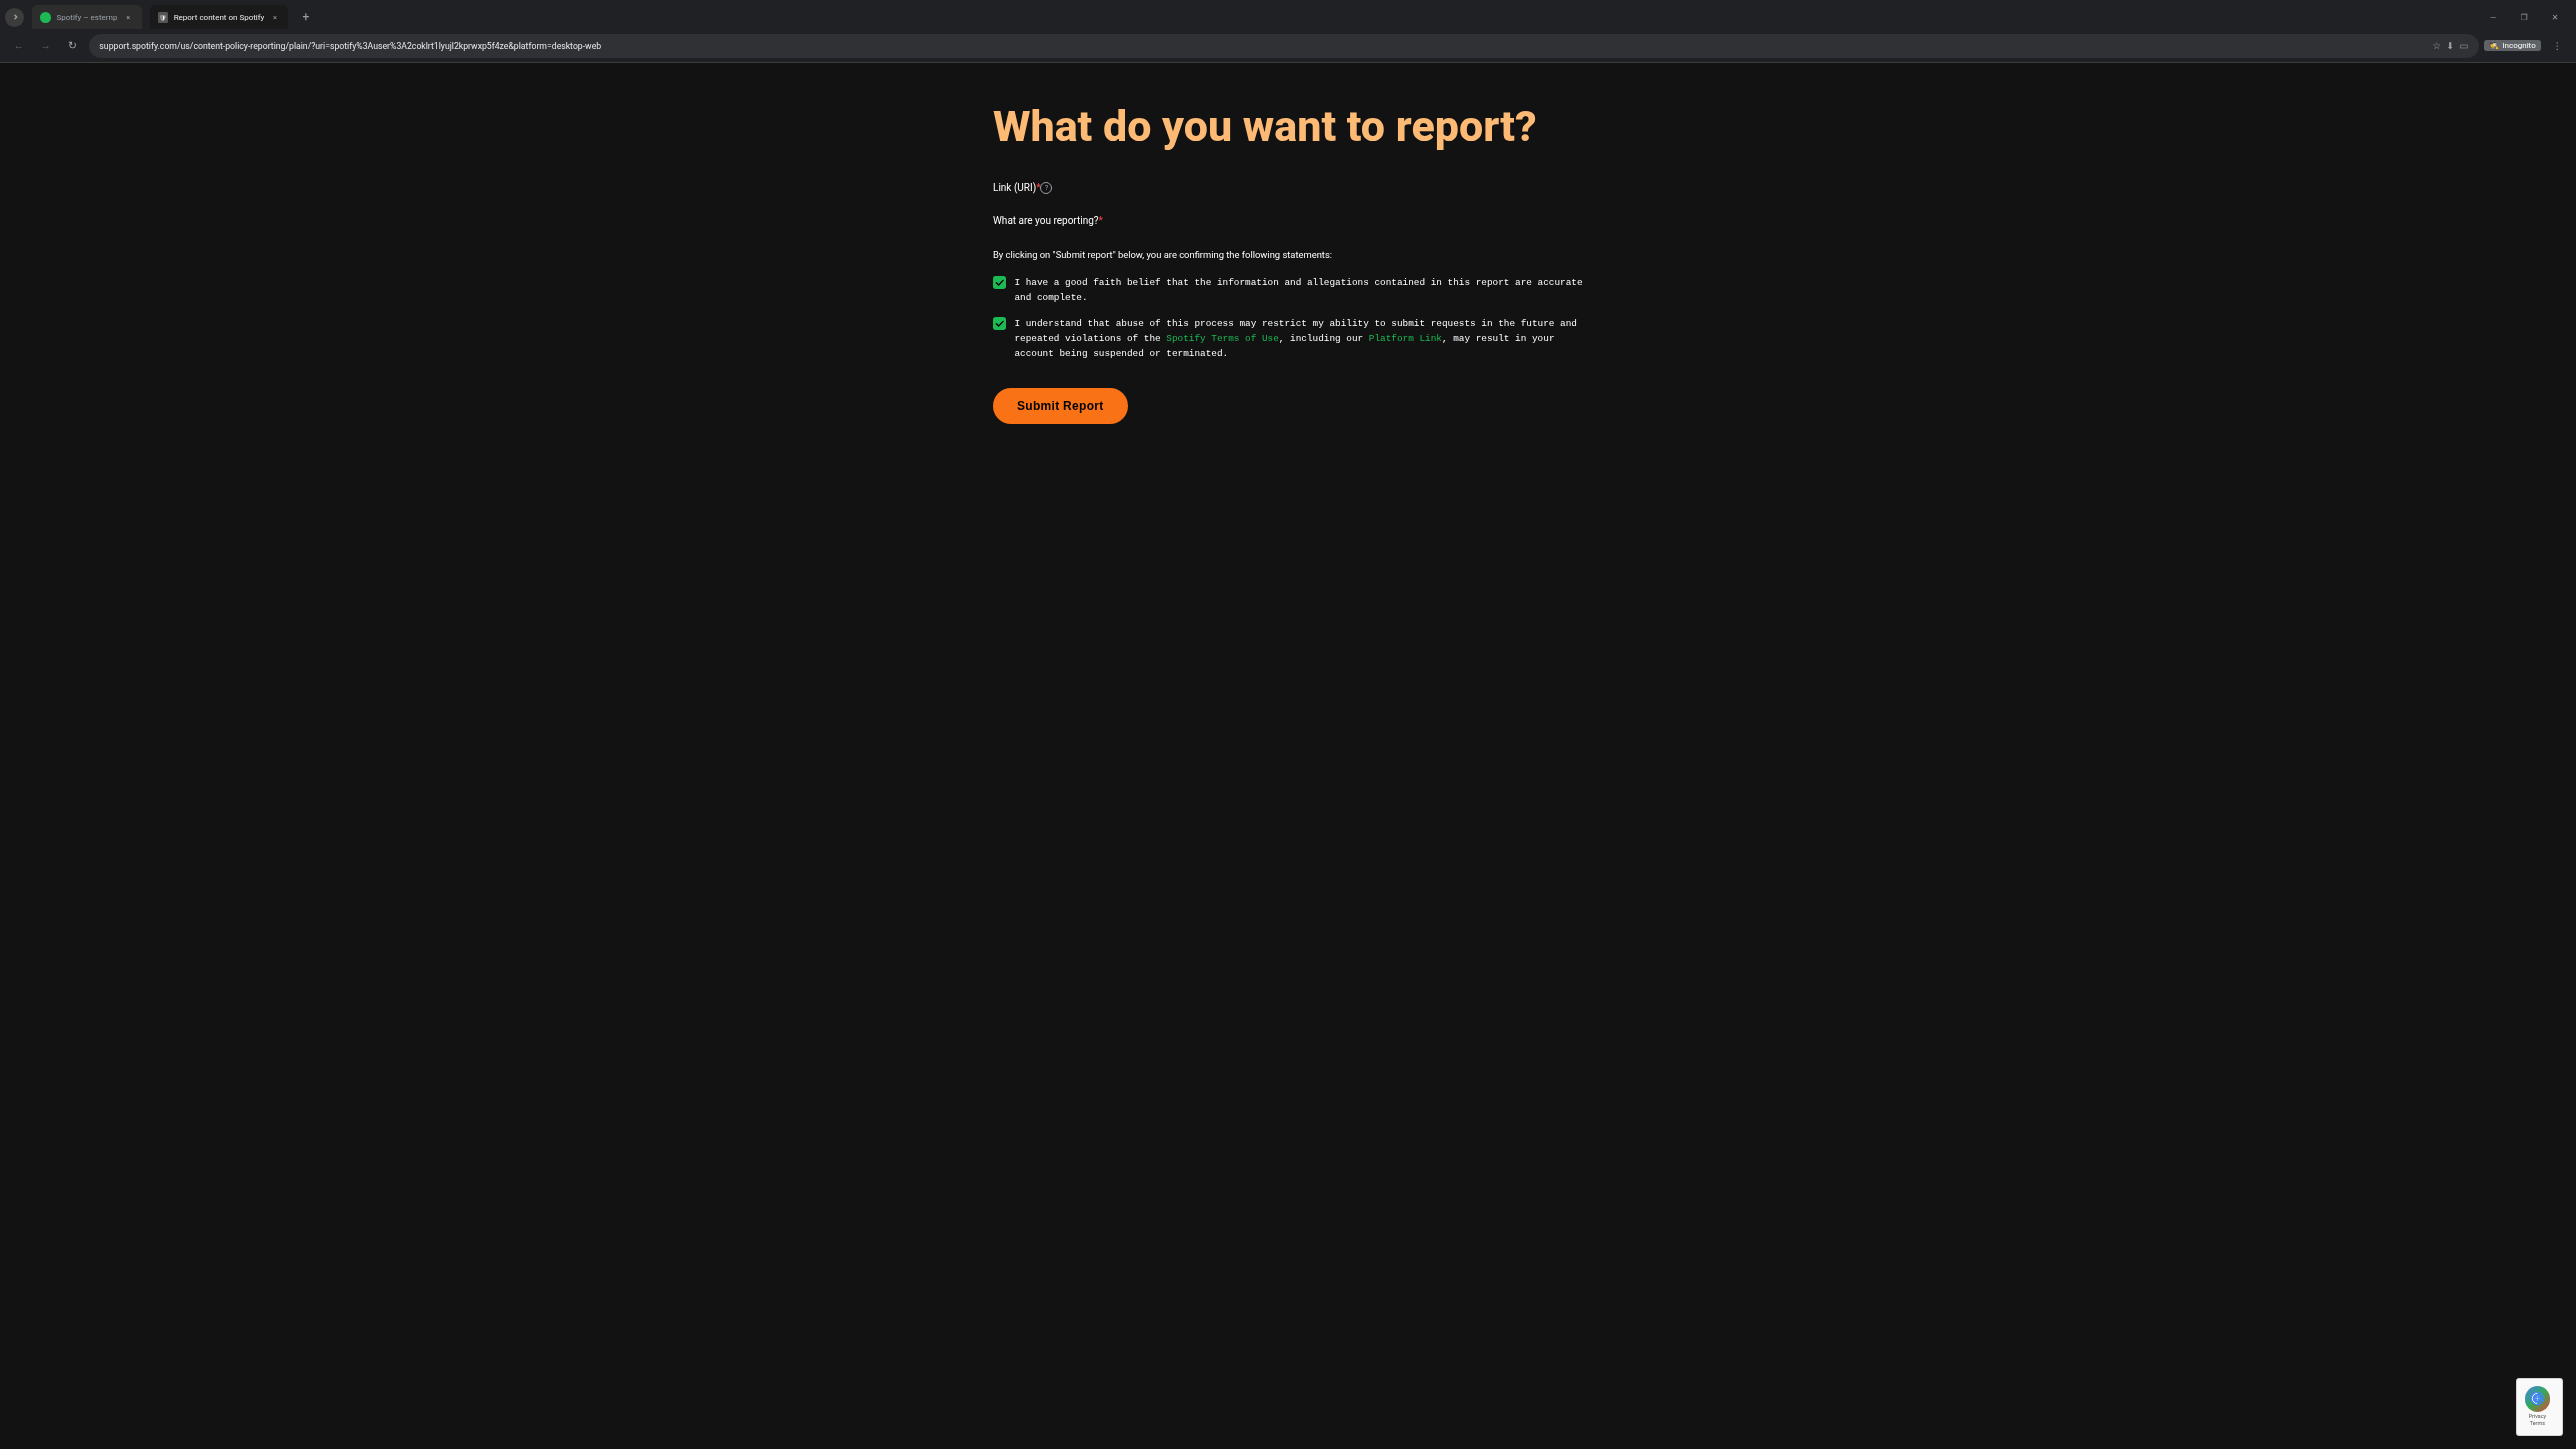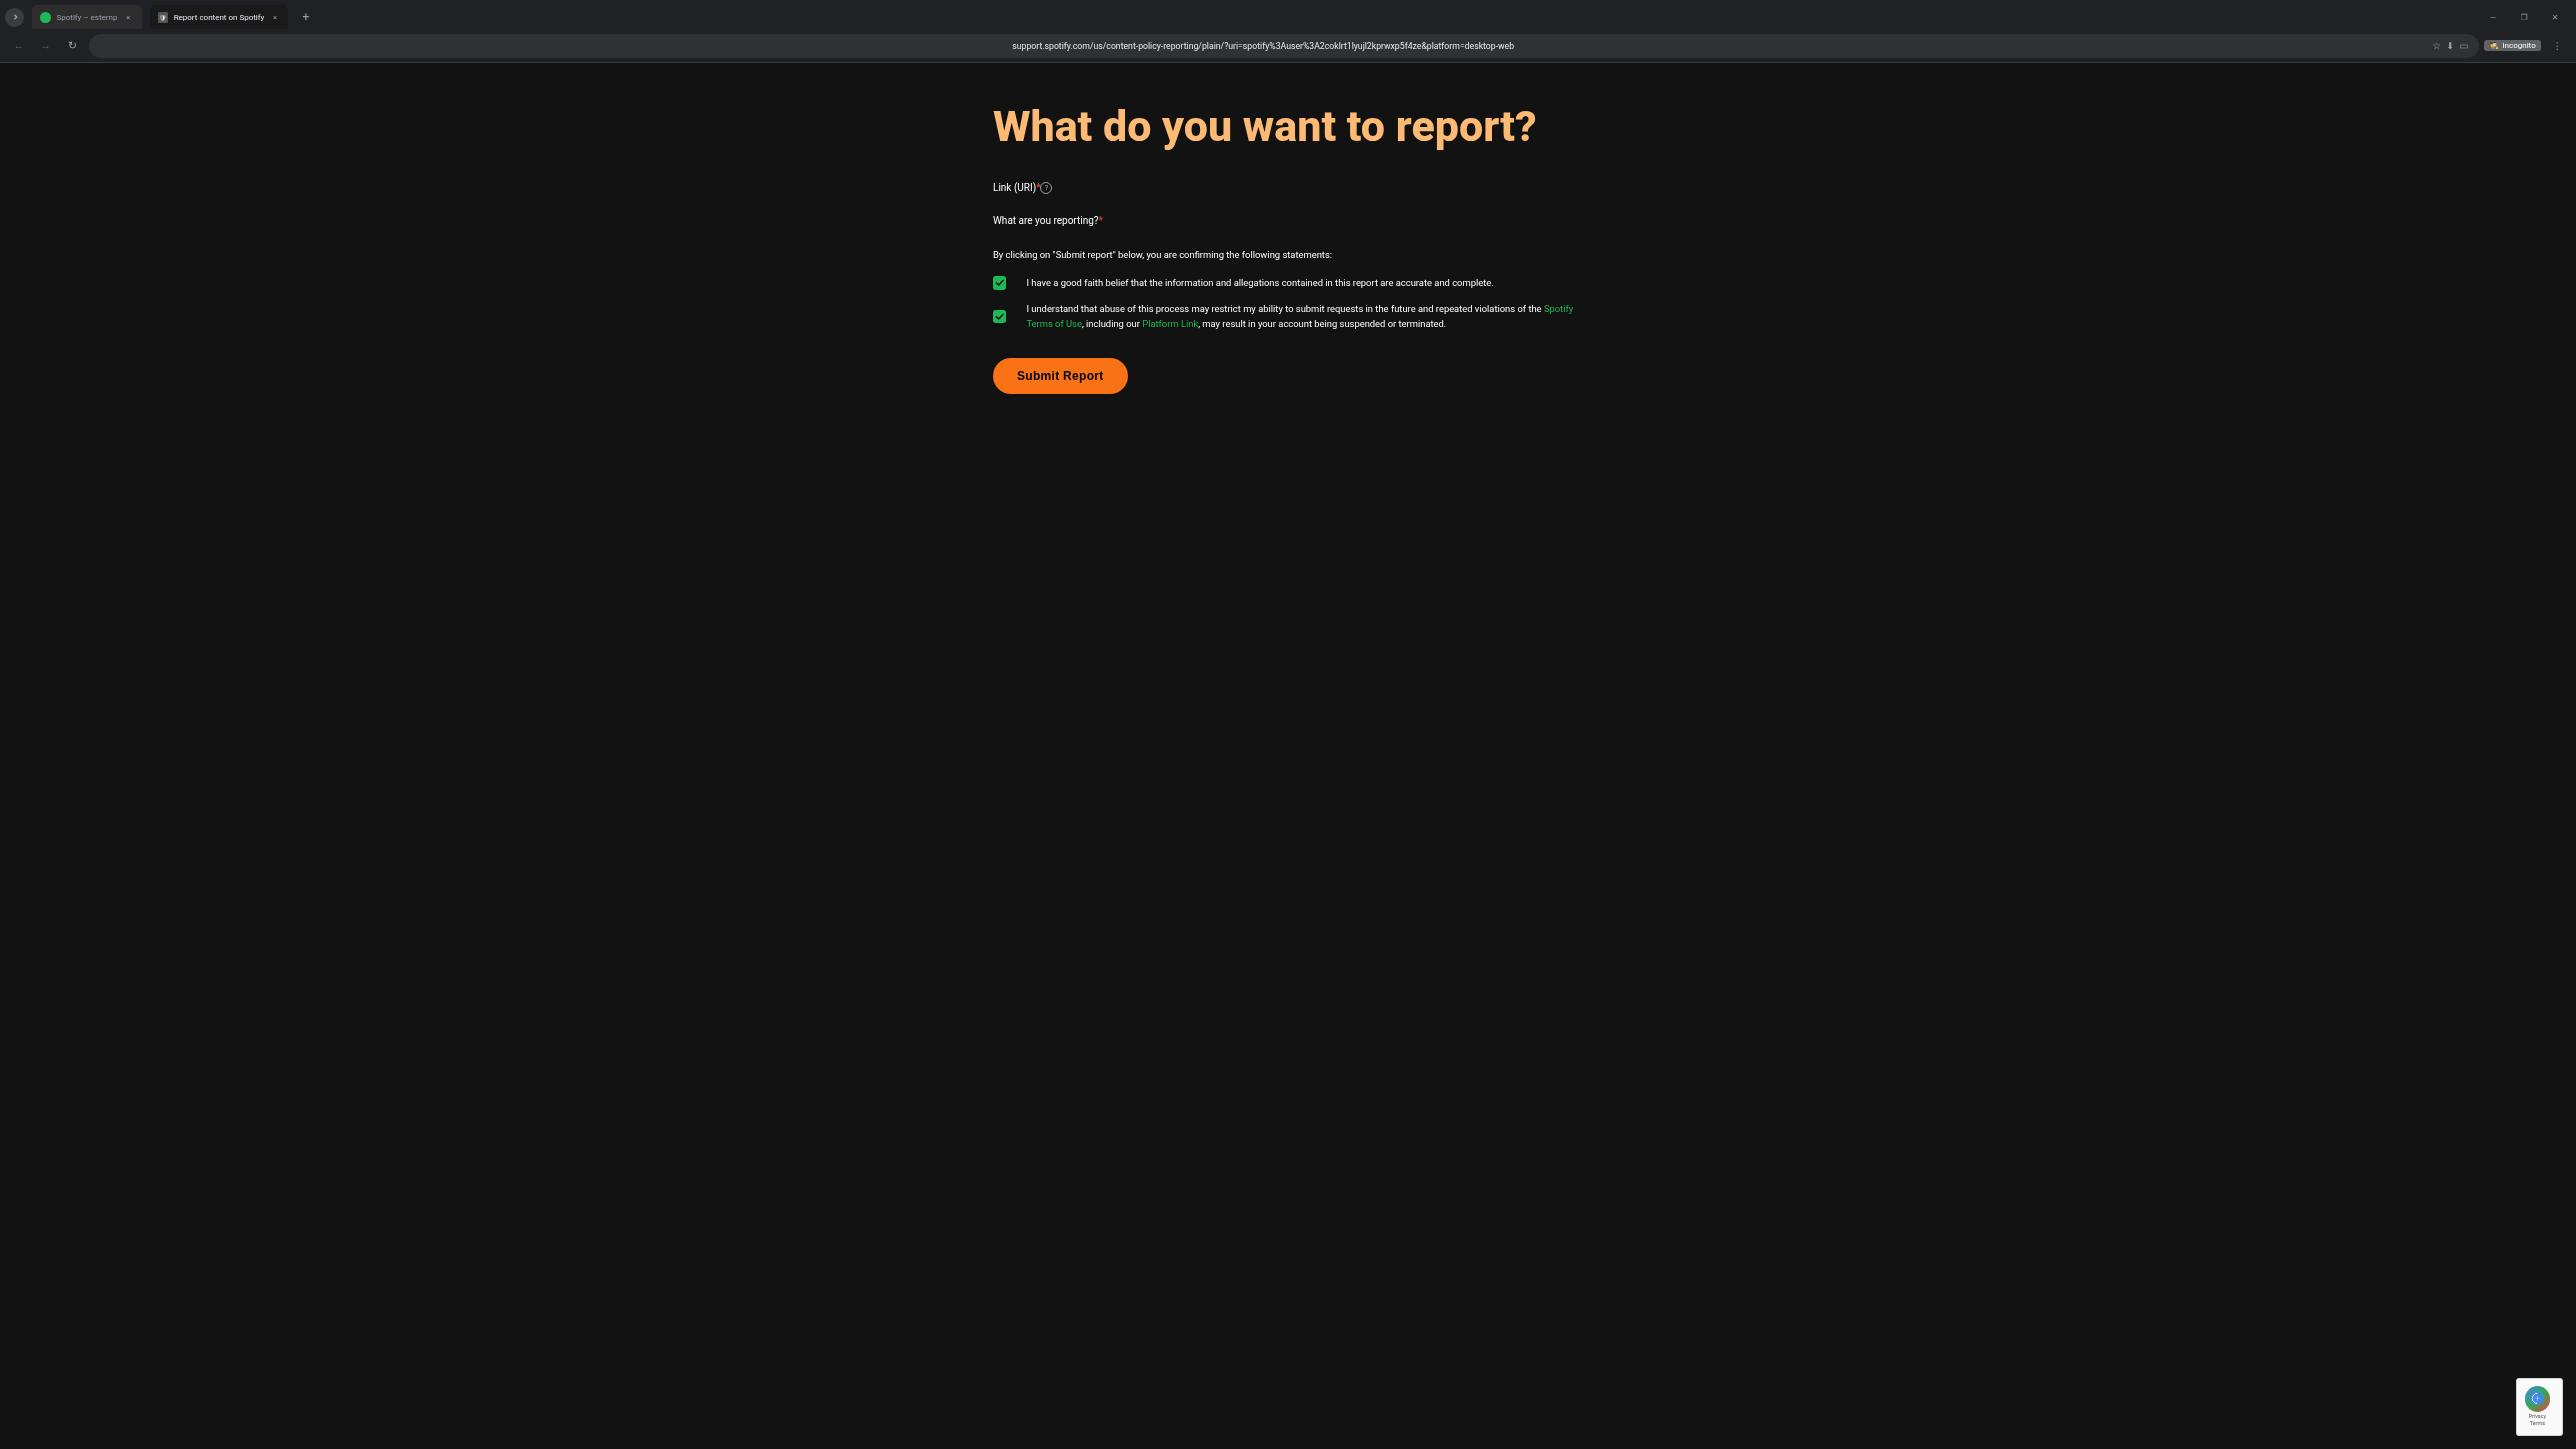--- a/index.html
+++ b/index.html
@@ -152,21 +152,20 @@
 
     .url-bar {
       flex: 1;
       background: #303134;
       border-radius: 13.4px;
       padding: 4px 10.7px;
       display: flex;
       align-items: center;
       gap: 5.4px;
       height: 24px;
-      text-align: center;
     }
 
     .url-text {
       font-size: 8.7px;
       color: #e8eaed;
       flex: 1;
       overflow: hidden;
       text-overflow: ellipsis;
       white-space: nowrap;
     }
@@ -301,22 +300,23 @@
 
     .checkbox-group {
       display: flex;
       flex-direction: column;
       gap: 10.7px;
       margin-bottom: 27px;
     }
 
     .checkbox-item {
       display: flex;
-      align-items: center;
-      gap: 20px;
+      align-items: flex-start;
+      gap: 8px;
+      font-family: Liberation Mono, monospace;
     }
 
     .checkbox {
       width: 13.4px;
       height: 13.4px;
       background: #1db954;
       border-radius: 2.7px;
       display: flex;
       align-items: center;
       justify-content: center;

